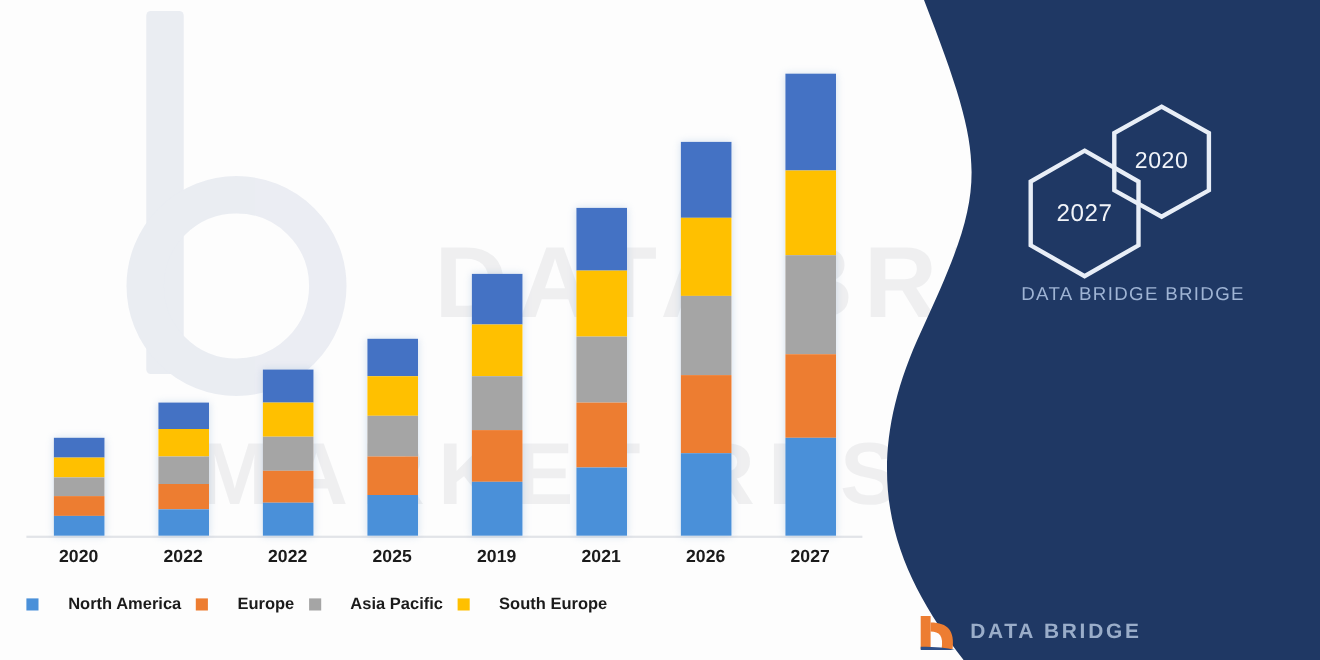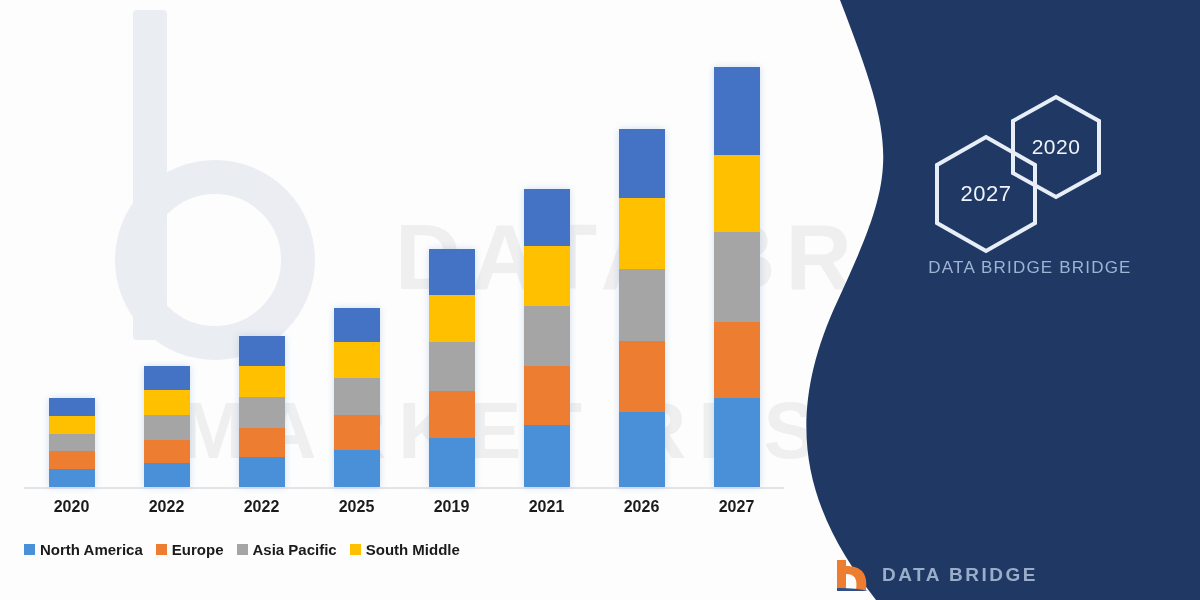--- a/index.html
+++ b/index.html
@@ -34,21 +34,21 @@
   .bar { width:46px; display:flex; flex-direction:column-reverse; box-shadow:0 0 7px rgba(120,160,210,.33); }
   .seg { width:100%; }
 
   .xlabels { position:absolute; left:24px; top:498px; width:760px; display:flex; }
   .xlabel { flex:1 1 0; text-align:center; font-size:16px; font-weight:700; color:#1b1b1b; }
 
   
   .legend { position:absolute; left:24px; top:541px; width:790px; display:flex; align-items:center; gap:13px; }
   .legend-item { display:flex; align-items:center; gap:5px; }
   .legend-swatch { width:11px; height:11px; flex:0 0 auto; }
-  .legend-label { font-size:15px; font-weight:700; color:#1b1b1b; white-space:nowrap; }
+  .legend-label { font-size:15px; font-weight:700; color:#1b1b1b; white-space:nowrap;margin-left:22px; }
 
   
   .right-panel { position:absolute; left:780px; top:0; width:420px; height:600px; overflow:hidden; }
   .right-panel svg.shape { position:absolute; left:0; top:0; }
 
   .right-content { position:absolute; left:0; top:0; width:420px; height:600px; }
 
   .hex { position:absolute; }
   .hex svg { display:block; }
   .hex-text { position:absolute; inset:0; display:flex; align-items:center; justify-content:center;
@@ -175,21 +175,21 @@
         <div class="legend-item">
           <span class="legend-swatch" style="background: rgb(237, 125, 49);"></span>
           <span class="legend-label">Europe</span>
         </div>
         <div class="legend-item">
           <span class="legend-swatch" style="background: rgb(165, 165, 165);"></span>
           <span class="legend-label">Asia Pacific</span>
         </div>
         <div class="legend-item">
           <span class="legend-swatch" style="background: rgb(255, 192, 0);"></span>
-          <span class="legend-label">South Middle</span>
+          <span class="legend-label">South Europe</span>
         </div>
       </div>
   </div>
 
   <div class="right-panel">
     <svg class="shape" width="420" height="600" viewBox="0 0 420 600" aria-hidden="true">
       <path d="M 60 0 C 118 150, 118 170, 58 300 C -4 432, 34 520, 96 600 L 420 600 L 420 0 Z" fill="#1F3864"></path>
     </svg>
 
     <div class="right-content">

